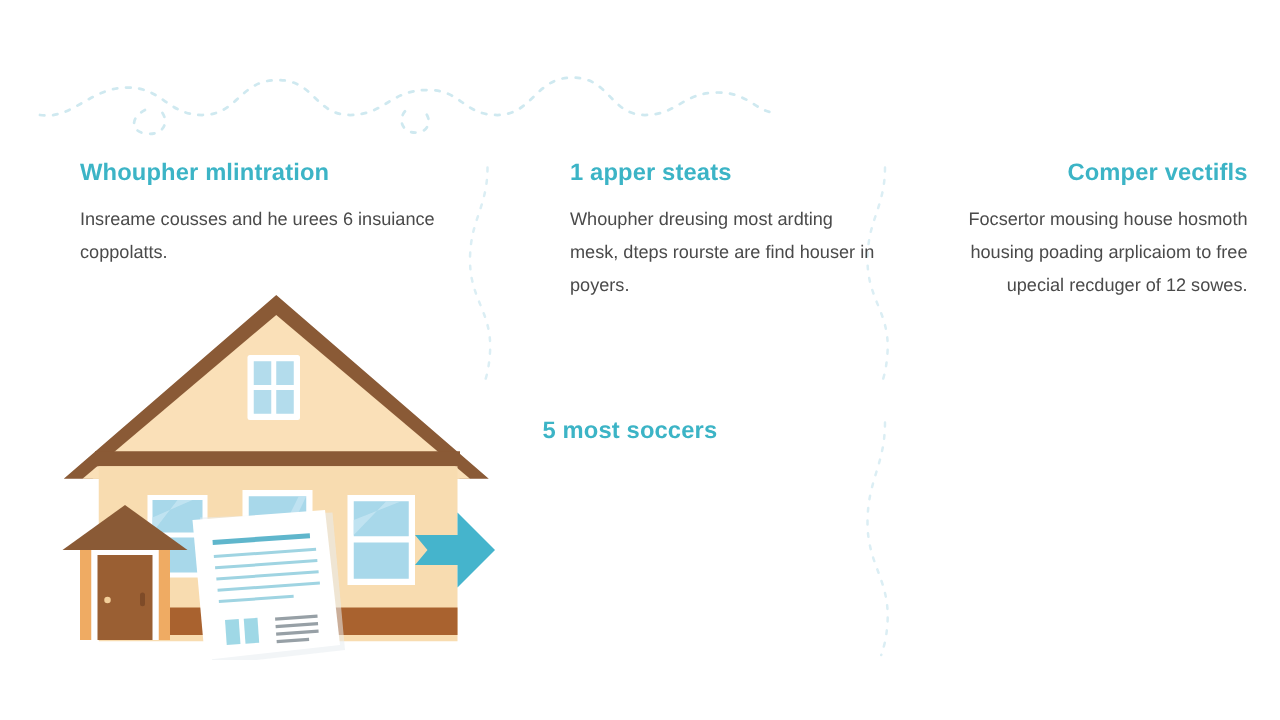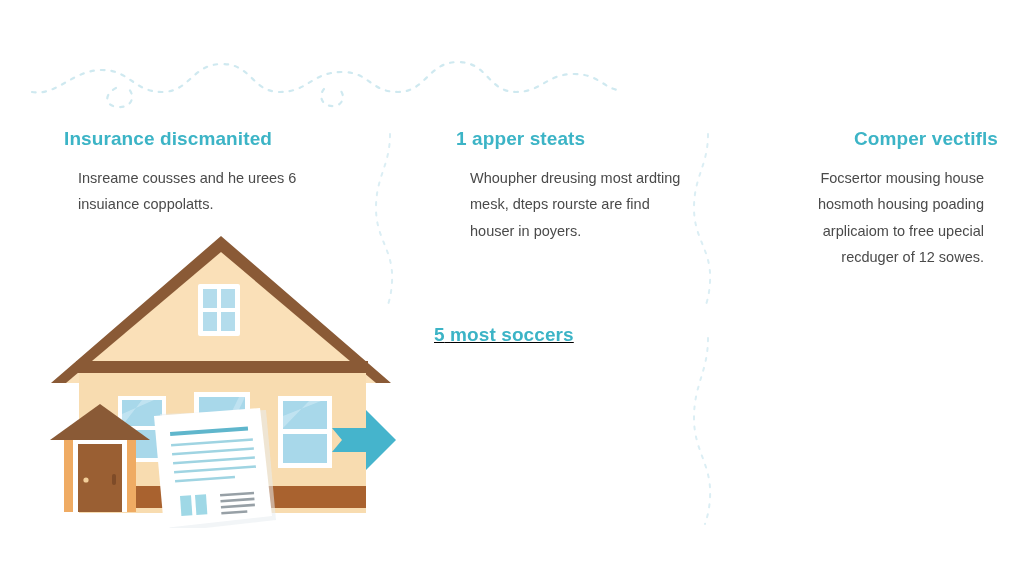--- a/index.html
+++ b/index.html
@@ -39,37 +39,37 @@
   .divider.d3 { left: 686px; top: 336px; width: 40px; height: 190px; }
 
   
   .col {
     position: absolute;
     box-sizing: border-box;
   }
   .col-a { left: 64px;  top: 128px; width: 300px; }
   .col-b { left: 456px; top: 128px; width: 252px; }
   .col-c { left: 748px; top: 128px; width: 250px; text-align: right; }
-  .col-d { left: 434px; top: 324px; width: 256px; text-decoration: underline; }
+  .col-d { left: 434px; top: 334px; width: 256px; }
   .col-e { left: 748px; top: 334px; width: 252px; }
 
   .heading {
     margin: 0 0 12px 0;
     font-size: 19px;
     font-weight: bold;
     line-height: 1.2;
     color: #3cb4c6;
     letter-spacing: 0.1px;
     white-space: nowrap;
   }
   .heading .num {
     color: #3cb4c6;
   }
   .body {
-    margin: 14px;
+    margin: 0;
     font-size: 14.5px;
     line-height: 1.82;
     color: #4a4a4a;
     font-weight: normal;
   }
 
   
   .illustration {
     position: absolute;
     left: 46px;
@@ -99,21 +99,21 @@
 
   <svg class="divider d2" viewBox="0 0 40 178" preserveAspectRatio="none">
     <path d="M22,2 C 22,34 8,44 8,76 C 8,108 26,118 24,150 C 23,166 20,172 19,176" fill="none" stroke="#dbeef4" stroke-width="2" stroke-linecap="round" stroke-dasharray="3 7"></path>
   </svg>
 
   <svg class="divider d3" viewBox="0 0 40 190" preserveAspectRatio="none">
     <path d="M22,2 C 22,36 8,48 8,82 C 8,116 26,128 24,162 C 23,178 20,184 19,188" fill="none" stroke="#dbeef4" stroke-width="2" stroke-linecap="round" stroke-dasharray="3 7"></path>
   </svg>
 
   <div class="col col-a">
-    <h2 class="heading">Insurance discmanited</h2>
+    <h2 class="heading">Whoupher mlintration</h2>
     <p class="body">Insreame cousses and he urees 6 insuiance coppolatts.</p>
   </div>
 
   <div class="col col-b">
     <h2 class="heading"><span class="num">1</span> <span>apper steats</span></h2>
     <p class="body">Whoupher dreusing most ardting mesk, dteps rourste are find houser in poyers.</p>
   </div>
 
   <div class="col col-c">
     <h2 class="heading">Comper vectifls</h2>

